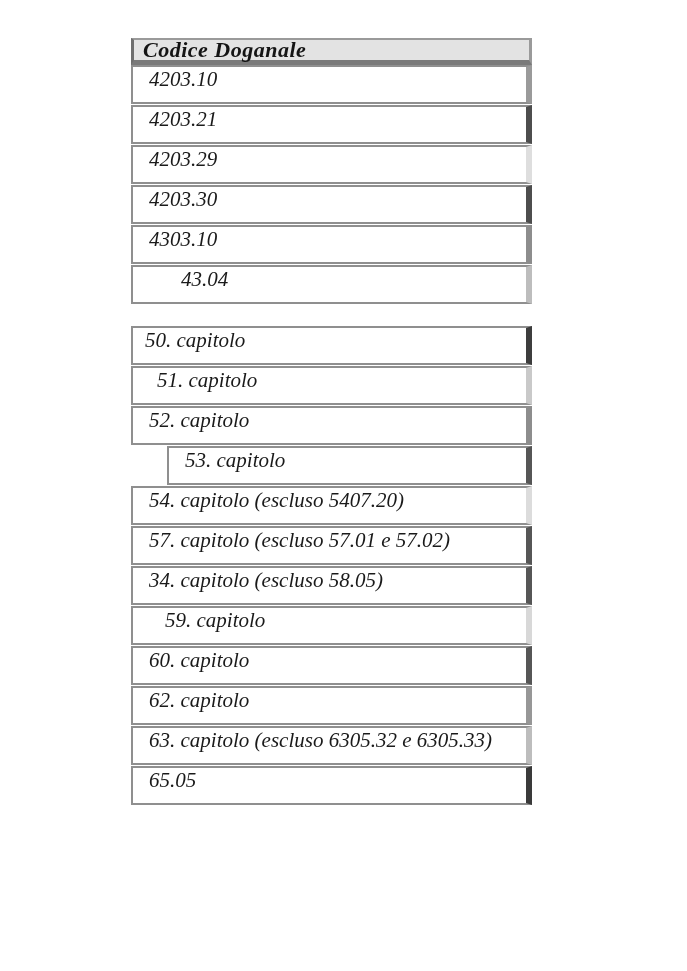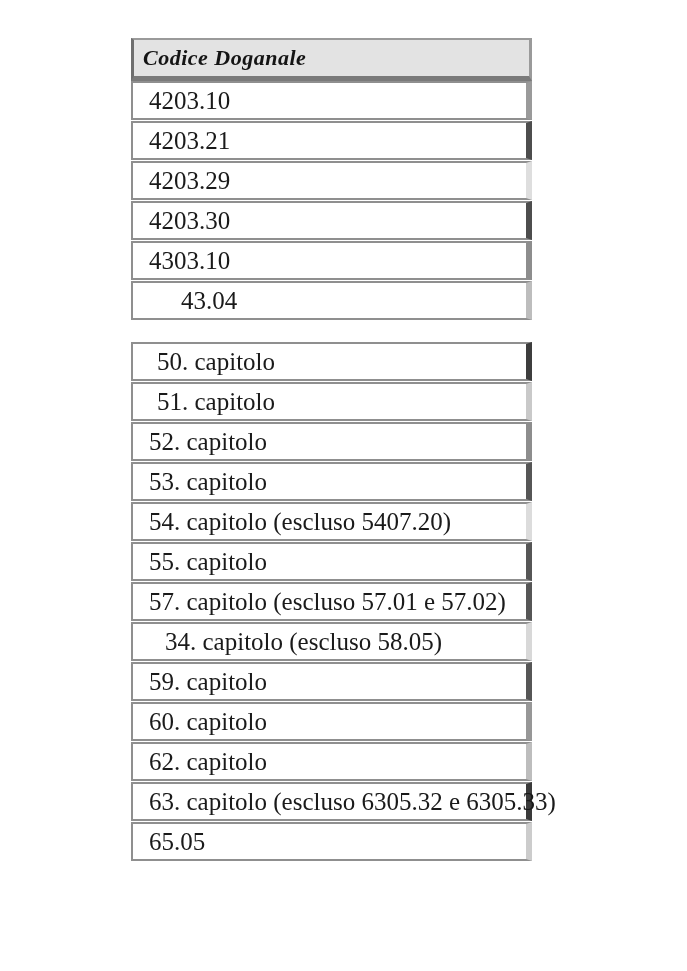--- a/index.html
+++ b/index.html
@@ -16,21 +16,21 @@
     overflow: hidden;
   }
   .doc-table {
     position: absolute;
     left: 131px;
     top: 38px;
     width: 401px;
   }
   .header-cell {
     box-sizing: border-box;
-    height: 43px;
+    height: 27px;
     background: #e3e3e3;
     border-top: 2px solid #9a9a9a;
     border-right: 3px solid #9a9a9a;
     border-left: 3px solid #6e6e6e;
     border-bottom: 5px solid #7a7a7a;
     display: flex;
     align-items: center;
     padding-left: 9px;
   }
   .header-cell span {
@@ -43,38 +43,39 @@
   .table-body {
     display: block;
   }
   .row {
     box-sizing: border-box;
     height: 39px;
     background: #ffffff;
     border: 2px solid #8f8f8f;
     border-right-width: 6px;
     display: flex;
-    align-items: center;
+    align-items: flex-start;
     padding-left: 16px;
-    font-size: 25px;
+    font-size: 21px;
     color: #1a1a1a;
     white-space: nowrap;
+    font-style: italic;
   }
   .row + .row { margin-top: 1px; }
   
   .row:nth-child(1)  { border-right-color: #9a9a9a; }
   .row:nth-child(2)  { border-right-color: #4d4d4d; }
   .row:nth-child(3)  { border-right-color: #dedede; }
   .row:nth-child(4)  { border-right-color: #4d4d4d; }
   .row:nth-child(5)  { border-right-color: #8d8d8d; }
   .row:nth-child(6)  { border-right-color: #bdbdbd; padding-left: 48px; }
-  .row:nth-child(7)  { border-right-color: #3d3d3d; padding-left: 24px; margin-top: 22px; }
+  .row:nth-child(7)  { border-right-color: #3d3d3d; padding-left: 12px; margin-top: 22px; }
   .row:nth-child(8)  { border-right-color: #c9c9c9; padding-left: 24px; }
   .row:nth-child(9)  { border-right-color: #8d8d8d; }
-  .row:nth-child(10) { border-right-color: #565656; }
+  .row:nth-child(10) { border-right-color: #565656; margin-left: 36px; }
   .row:nth-child(11) { border-right-color: #dcdcdc; }
   .row:nth-child(12) { border-right-color: #565656; }
   .row:nth-child(13) { border-right-color: #565656; }
   .row:nth-child(14) { border-right-color: #d8d8d8; padding-left: 32px; }
   .row:nth-child(15) { border-right-color: #565656; }
   .row:nth-child(16) { border-right-color: #979797; }
   .row:nth-child(17) { border-right-color: #bdbdbd; }
   .row:nth-child(18) { border-right-color: #3a3a3a; }
   .row:nth-child(19) { border-right-color: #cccccc; }
   .row:nth-child(20) { border-right-color: #ababab; margin-left: 12px; }
@@ -125,23 +126,20 @@
   </div>
 
   <div class="row">
     <span>53. capitolo</span>
   </div>
 
   <div class="row">
     <span>54. capitolo (escluso 5407.20)</span>
   </div>
 
-  <div class="row">
-    <span>55. capitolo</span>
-  </div>
 
 
   <div class="row">
     <span>57. capitolo (escluso 57.01 e 57.02)</span>
   </div>
 
   <div class="row">
     <span>34. capitolo (escluso 58.05)</span>
   </div>
 

